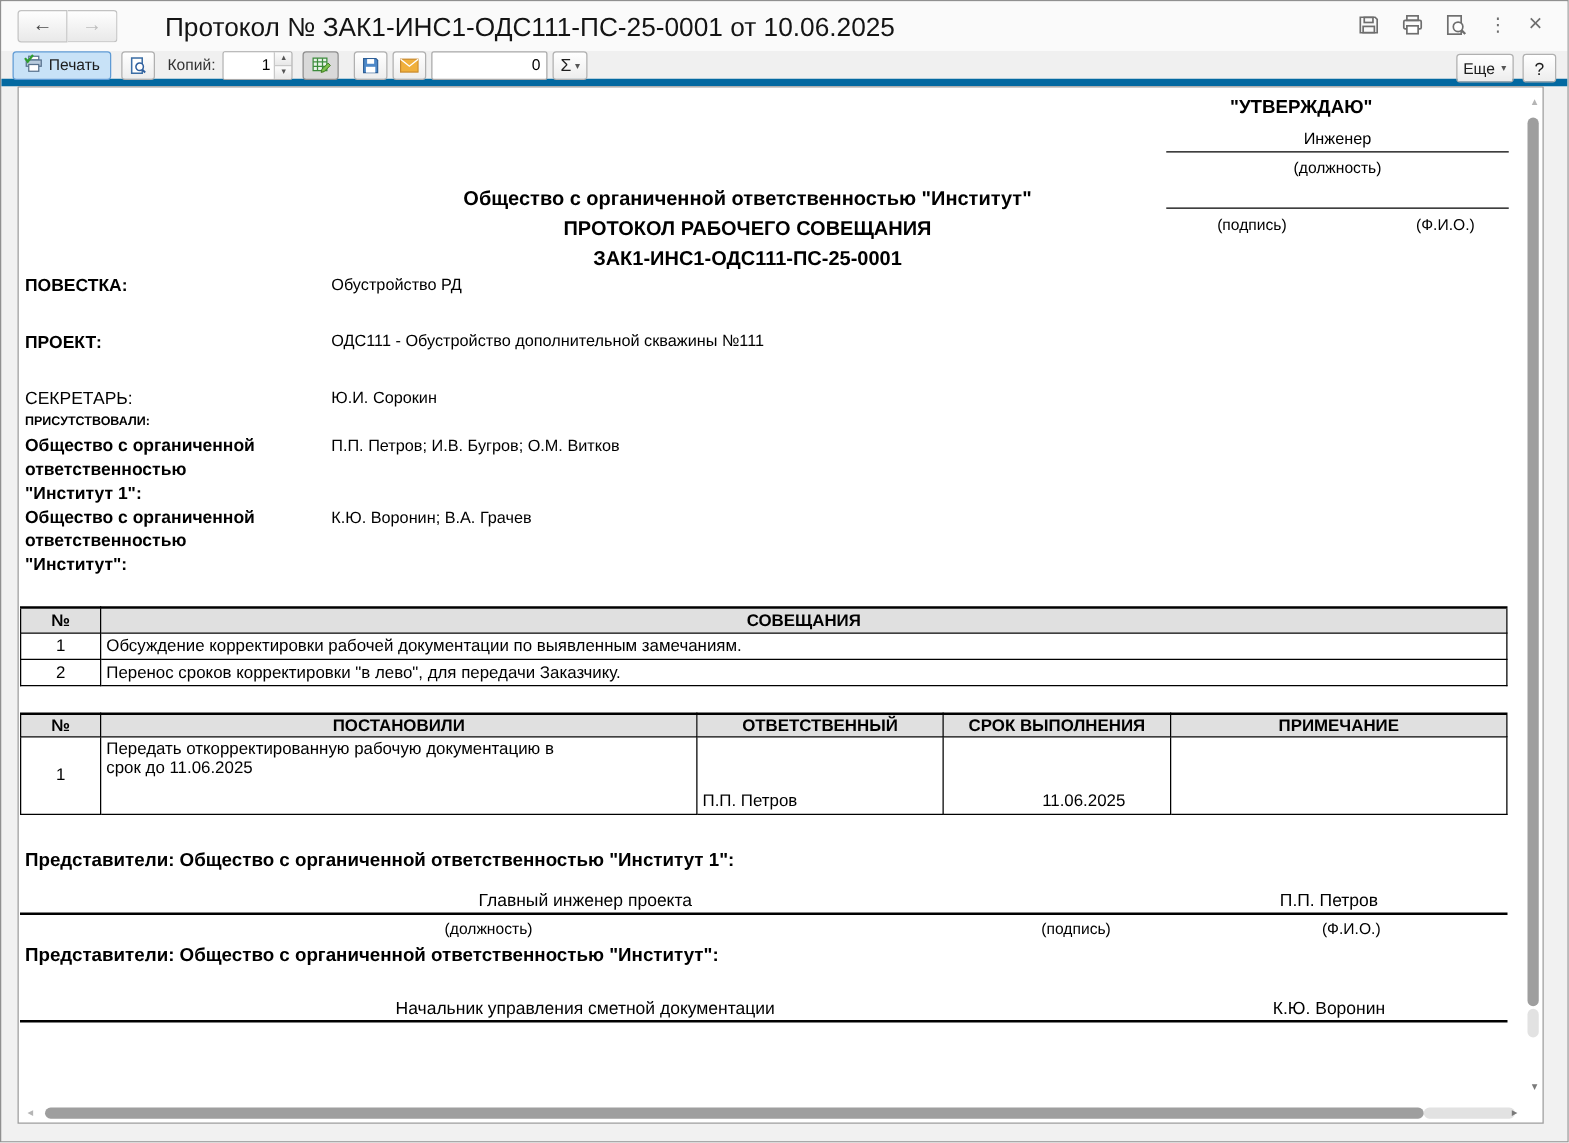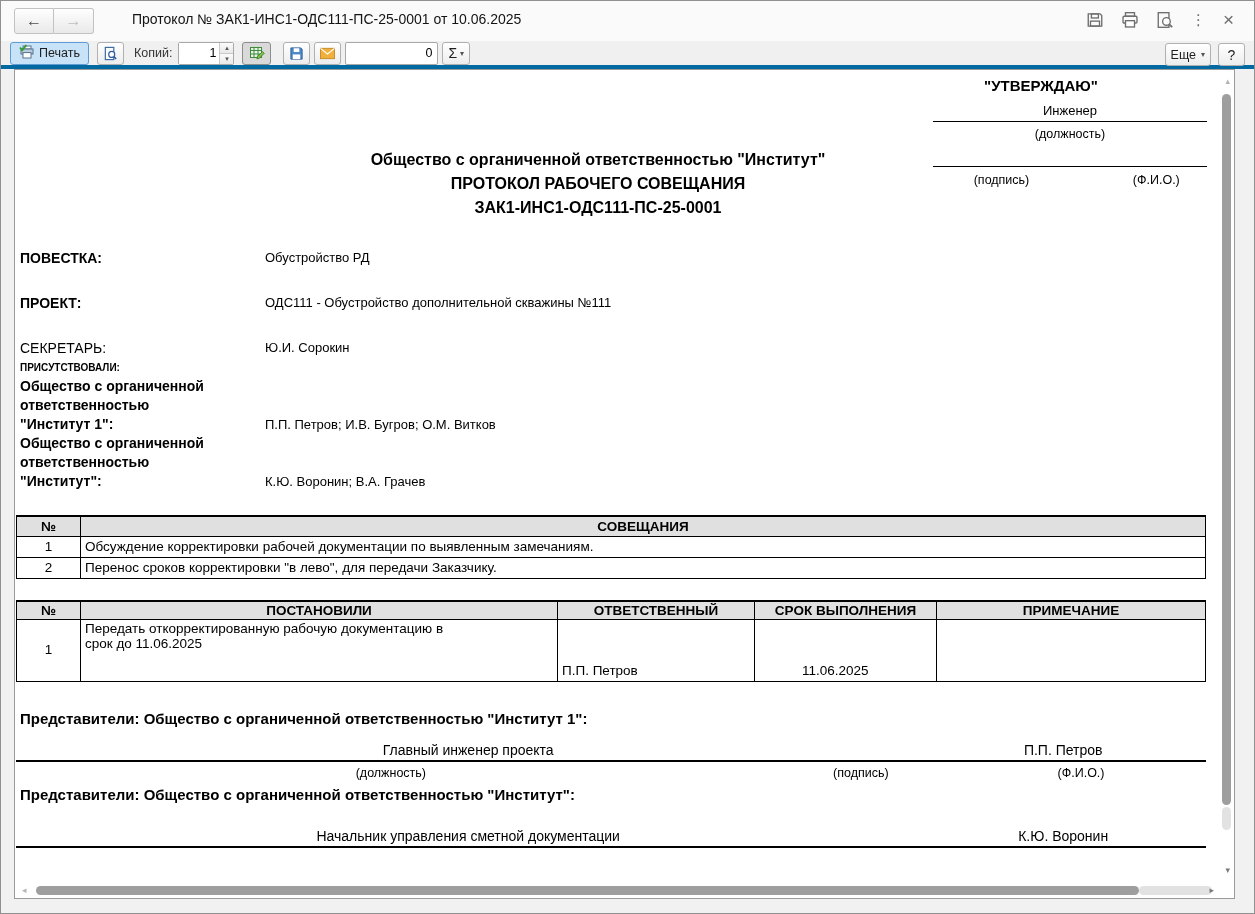--- a/index.html
+++ b/index.html
@@ -15,29 +15,29 @@
   
   .titlebar { position:relative; height:40px; background:#fafafa; }
   .navgroup { position:absolute; left:13px; top:7px; display:flex; }
   .navbtn {
     width:40px; height:26px; border:1px solid #c2c2c2;
     background:linear-gradient(#fefefe,#e9e9e9);
     font-size:16px; line-height:24px; text-align:center; cursor:pointer;
   }
   .navbtn.back { border-radius:3px 0 0 3px; color:#4a4a4a; }
   .navbtn.fwd  { border-radius:0 3px 3px 0; border-left:none; color:#bdbdbd; }
-  .wtitle { position:absolute; left:131px; top:10px; font-size:14px; color:#141414; white-space:nowrap; }
+  .wtitle { position:absolute; left:131px; top:10px; font-size:21px; color:#141414; white-space:nowrap; }
   .wicons { position:absolute; right:20px; top:10px; display:flex; gap:17px; align-items:center; }
   .wicons .glyph { color:#6e6e6e; cursor:pointer; }
   .wicons svg { display:block; cursor:pointer; }
   .kebab { font-size:15px; letter-spacing:0; }
   .xclose { font-size:19px; line-height:16px; }
   
   .toolbar {
-    height:28px; background:#f0f0f0; border-bottom:4px solid #0369a1;
+    height:28px; background:#f0f0f0; border-bottom:6px solid #0369a1;
     display:flex; align-items:center; padding:0 9px; position:relative;
   }
   .tbtn {
     height:23px; border:1px solid #b0b0b0; border-radius:3px;
     background:linear-gradient(#ffffff,#ededed);
     display:inline-flex; align-items:center; justify-content:center;
     padding:0 5px; cursor:pointer; font-size:12.5px; color:#1e1e1e;
   }
   .tbtn.primary { background:#c8e2f7; border-color:#5f9bd5; padding:0 8px; gap:4px; }
   .tbtn.pressed { background:#d9d9d9; border-color:#8d8d8d; }
@@ -77,37 +77,37 @@
   .approve-row2 span:first-child { width:50%; text-align:center; }
   .approve-row2 span:last-child  { width:37%; text-align:center; }
   
   .heading { margin-top:77px; width:1164px; text-align:center; font-weight:bold; font-size:16px; line-height:24px; }
   
   .daterow { margin-top:31px; display:flex; justify-content:space-between; font-size:15px; padding:0 4px; }
   
   .metarow { display:flex; padding-left:4px; font-size:13px; }
   .metarow .mlabel { width:245px; flex:0 0 245px; font-size:14px; }
   .metarow .bold { font-weight:bold; }
-  .mt30{margin-top:30px;} .mt29{margin-top:29px;} .mt2{margin-top:2px;}
-  .attrow { display:flex; align-items:flex-end; padding-left:4px; font-size:13px; line-height:19px; }
+  .mt30{} .mt29{margin-top:29px;} .mt2{margin-top:2px;}
+  .attrow { display:flex; align-items:flex-start; padding-left:4px; font-size:13px; line-height:19px; }
   .attrow .mlabel { width:245px; flex:0 0 245px; font-weight:bold; font-size:14px; white-space:pre-line; }
   .att-label { padding-left:4px; font-weight:bold; font-size:10px; line-height:19px; }
   
   table { border-collapse:collapse; width:1190px; table-layout:fixed; }
   .mt24{margin-top:24px;} .mt21{margin-top:21px;}
   th, td { border:1px solid #000; font-size:13.5px; overflow:hidden; }
   table { border-top:2px solid #000; }
   th { background:#e0e0e0; font-weight:bold; height:20px; text-align:center; padding:0 2px; }
   td { padding:1px 4px; }
   .t1 td { height:21px; }
   .c-num { width:64px; text-align:center; }
   .t2 th { height:19px; }
   .t2 td { height:62px; vertical-align:bottom; padding-bottom:3px; }
   .t2 .c-res { vertical-align:top; white-space:pre-line; padding-top:1px; }
-  .c-center { text-align:left;padding-left:47px; }
+  .c-center { text-align:center;padding-left:47px; }
   
   .sig-header { margin-top:28px; padding-left:4px; font-weight:bold; font-size:15px; }
   .sig-header.tight { margin-top:6px; }
   .sig-row { margin-top:15px; display:flex; border-bottom:2px solid #000; padding-bottom:2px; font-size:14px; }
   .sig-row .pos  { width:76%; text-align:center; }
   .sig-row .name { width:24%; text-align:center; }
   .sig-caps { display:flex; padding-top:4px; font-size:12.5px; }
   .sig-caps span:nth-child(1){ width:63%; text-align:center; }
   .sig-caps span:nth-child(2){ width:16%; text-align:center; }
   .sig-caps span:nth-child(3){ width:21%; text-align:center; }

